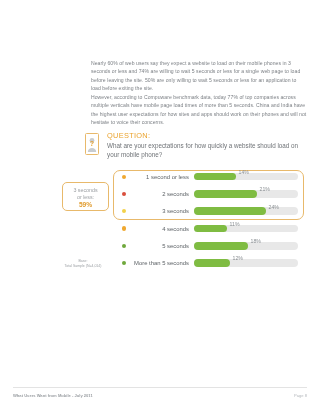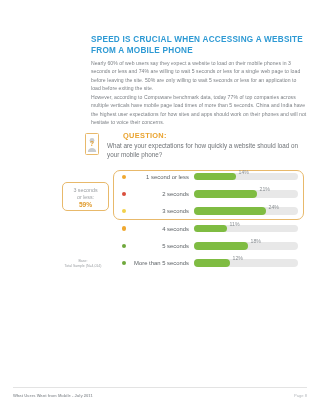--- a/index.html
+++ b/index.html
@@ -57,25 +57,25 @@
   .q-icon {
     position: absolute;
     left: 0px;
     top: 2px;
     width: 14px;
     height: 22px;
   }
   .q-icon svg { display: block; }
   .q-label {
     position: absolute;
-    left: 38px;
+    left: 22px;
     top: 0px;
     color: #eaa32e;
     font-size: 7.4px;
-    font-weight: bold;
+    font-weight: normal;
     letter-spacing: 0.3px;
   }
   .q-text {
     position: absolute;
     left: 22px;
     top: 11px;
     width: 200px;
     color: #6f7377;
     font-size: 6.3px;
     line-height: 8.6px;
@@ -204,21 +204,20 @@
     top: 393px;
     color: #b4b8bc;
     font-size: 4.1px;
   }
 </style>
 </head>
 <body>
 
 <div class="page">
 
-  <h1 class="headline">SPEED IS CRUCIAL WHEN ACCESSING A WEBSITE FROM A MOBILE PHONE</h1>
 
   <p class="para para-1">Nearly 60% of web users say they expect a website to load on their mobile phones in 3 seconds or less and 74% are willing to wait 5 seconds or less for a single web page to load before leaving the site. 50% are only willing to wait 5 seconds or less for an application to load before exiting the site.</p>
   <p class="para para-2">However, according to Compuware benchmark data, today 77% of top companies across multiple verticals have mobile page load times of more than 5 seconds. China and India have the highest user expectations for how sites and apps should work on their phones and will not hesitate to voice their concerns.</p>
 
   <div class="question-block">
     <div class="q-icon">
       <svg width="14" height="22" viewBox="0 0 14 22">
         <rect x="0.5" y="0.5" width="13" height="21" fill="#ffffff" stroke="#e8b96b" stroke-width="1" rx="1"></rect>
         <circle cx="7" cy="7.5" r="2.4" fill="#c8ccd0"></circle>
         <path d="M2.8 19 C2.8 13.8 11.2 13.8 11.2 19 Z" fill="#c8ccd0"></path>

